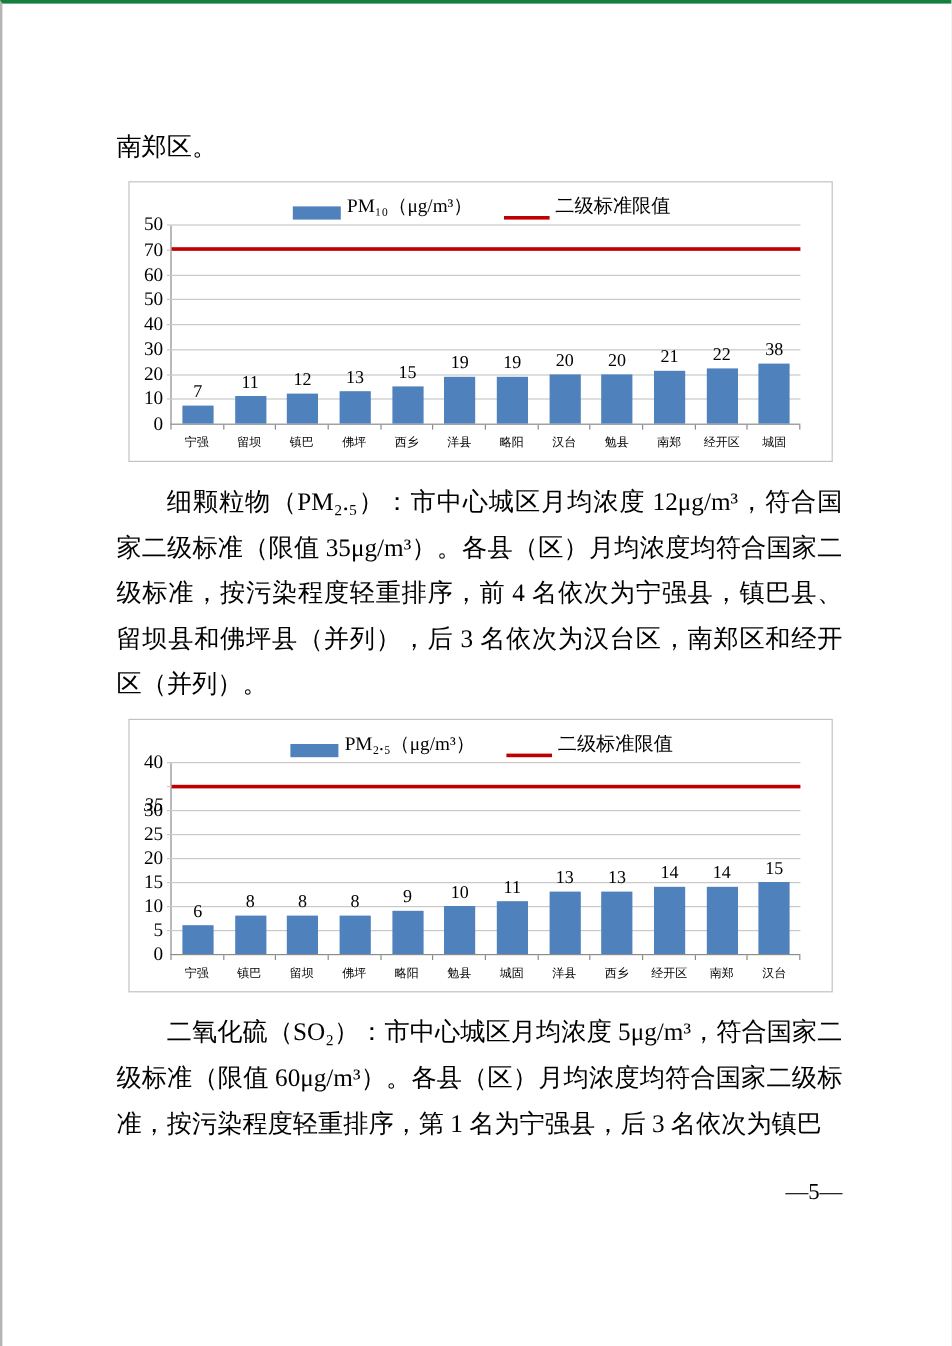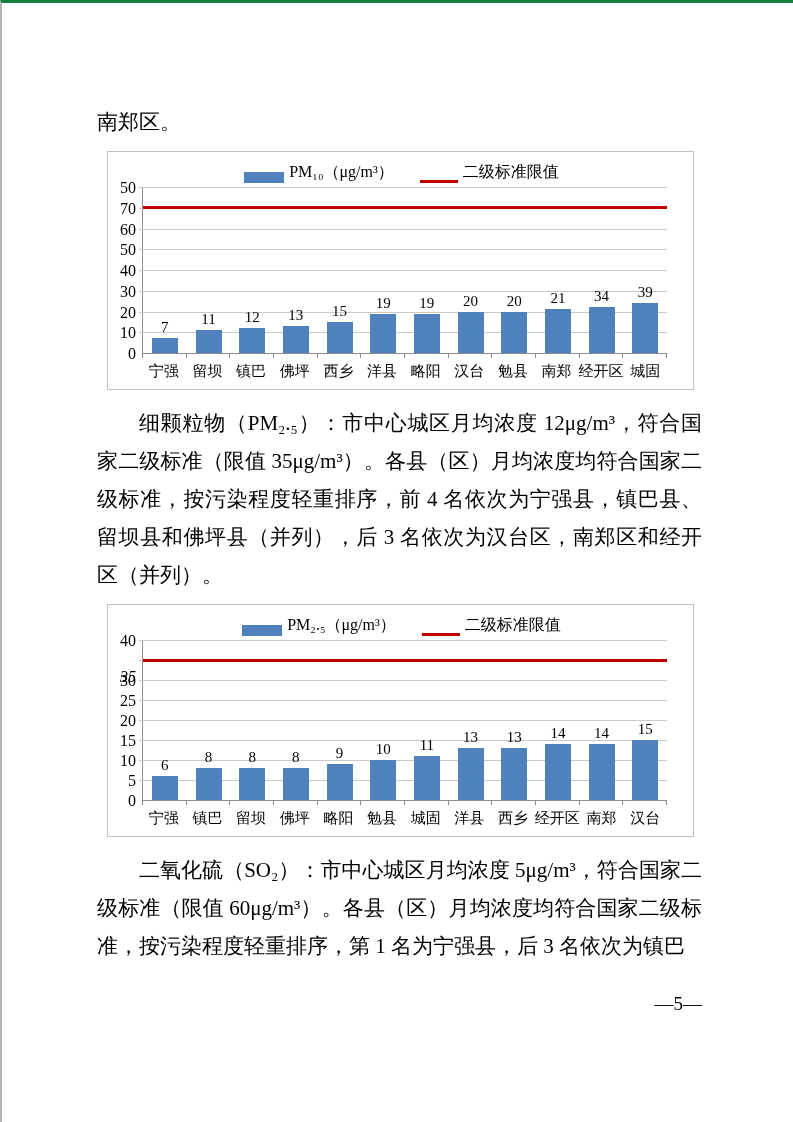--- a/index.html
+++ b/index.html
@@ -29,21 +29,21 @@
   .plot-col{flex:1 1 auto;margin-right:24px;}
   .plot-area{position:relative;border-left:1px solid #8c8c8c;border-bottom:1px solid #8c8c8c;}
   .gridline{position:absolute;left:-4px;right:0;height:1px;background:#c9c9c9;}
   .limit-line{position:absolute;left:0;right:0;height:3px;z-index:3;}
   .bars-row{position:absolute;left:0;right:0;top:0;bottom:0;display:flex;align-items:flex-end;z-index:2;}
   .bar-col{flex:1;display:flex;flex-direction:column;align-items:center;justify-content:flex-end;min-width:0;}
   .bar-value{font-size:15px;line-height:16px;margin-bottom:3px;}
   .bar{width:26px;}
   .x-ticks{display:flex;height:4px;border-left:1px solid #8c8c8c;}
   .x-tick-cell{flex:1;border-right:1px solid #8c8c8c;}
-  .x-labels{display:flex;margin-top:4px;font-size:15px;}
+  .x-labels{display:flex;margin-top:4px;font-size:10px;}
   .x-label{flex:1;text-align:center;white-space:nowrap;}
 
   .caption{text-align:center;font-weight:bold;font-size:16px;line-height:22px;margin:7px 0 14px;}
   .page-number{text-align:right;font-size:19px;margin-top:28px;padding-right:0;}
 </style>
 </head>
 <body>
 
 <div class="page">
   <div class="content">
@@ -119,25 +119,25 @@
                 </div>
                 <div class="bar-col">
                   <span class="bar-value">20</span>
                   <div class="bar" style="height: 41.5px; background: rgb(79, 129, 189);"></div>
                 </div>
                 <div class="bar-col">
                   <span class="bar-value">21</span>
                   <div class="bar" style="height: 43.575px; background: rgb(79, 129, 189);"></div>
                 </div>
                 <div class="bar-col">
-                  <span class="bar-value">34</span>
+                  <span class="bar-value">22</span>
                   <div class="bar" style="height: 45.65px; background: rgb(79, 129, 189);"></div>
                 </div>
                 <div class="bar-col">
-                  <span class="bar-value">39</span>
+                  <span class="bar-value">38</span>
                   <div class="bar" style="height: 49.8px; background: rgb(79, 129, 189);"></div>
                 </div>
               </div>
             </div>
             <div class="x-ticks">
               <div class="x-tick-cell"></div>
               <div class="x-tick-cell"></div>
               <div class="x-tick-cell"></div>
               <div class="x-tick-cell"></div>
               <div class="x-tick-cell"></div>

